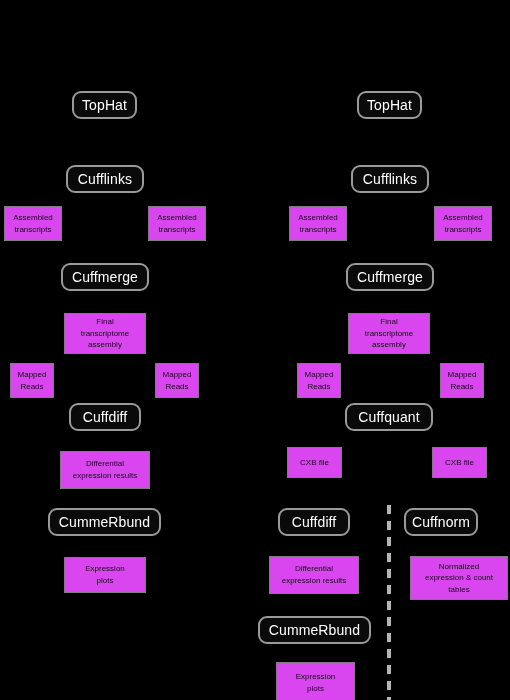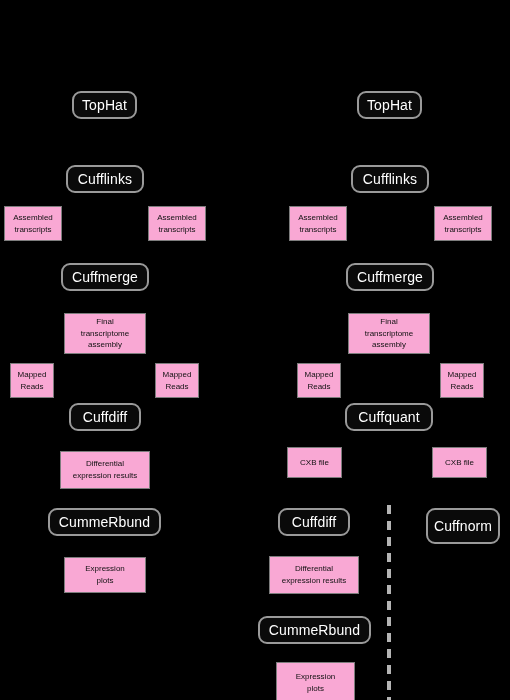--- a/index.html
+++ b/index.html
@@ -37,21 +37,21 @@
     text-align: center;
     line-height: 1.05;
     white-space: nowrap;
     letter-spacing: 0.1px;
   }
 
   
   .data {
     position: absolute;
     box-sizing: border-box;
-    background: #f9a8d4;
+    background: #d946ef;
     border: 1px solid #7d7d7d;
     color: #111111;
     display: flex;
     align-items: center;
     justify-content: center;
     text-align: center;
     font-size: 8px;
     line-height: 1.45;
     padding: 2px 3px;
   }
@@ -236,19 +236,24 @@
 
   <div class="proc" style="left:258px; top:616px; width:113px; height:28px; font-size:14px;">
     <span>CummeRbund</span>
   </div>
 
   <div class="data" style="left:276px; top:662px; width:79px; height:42px;">
     <span style="white-space:pre-line;">Expression
 plots</span>
   </div>
 
-  <div class="proc" style="left:426px; top:508px; width:74px; height:36px; font-size:14px;">
+  <div class="proc" style="left:404px; top:508px; width:74px; height:28px; font-size:14px;">
     <span>Cuffnorm</span>
   </div>
 
+  <div class="data" style="left:410px; top:556px; width:98px; height:44px;">
+    <span style="white-space:pre-line;">Normalized
+expression &amp; count
+tables</span>
+  </div>
 
 
 </div>
 
 </body></html>

